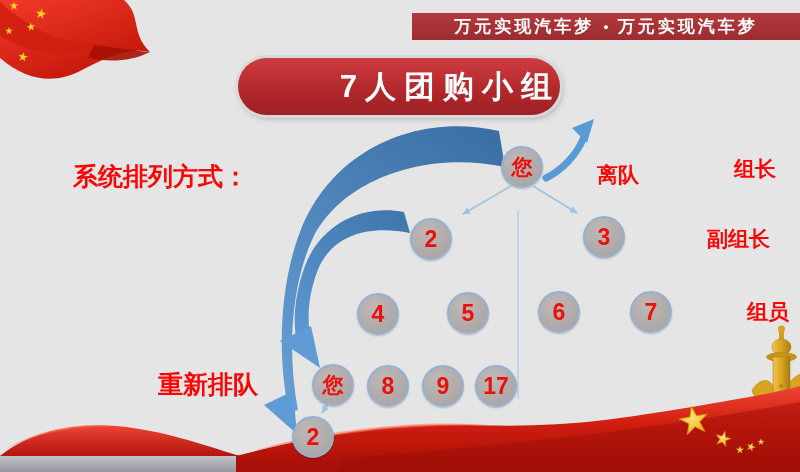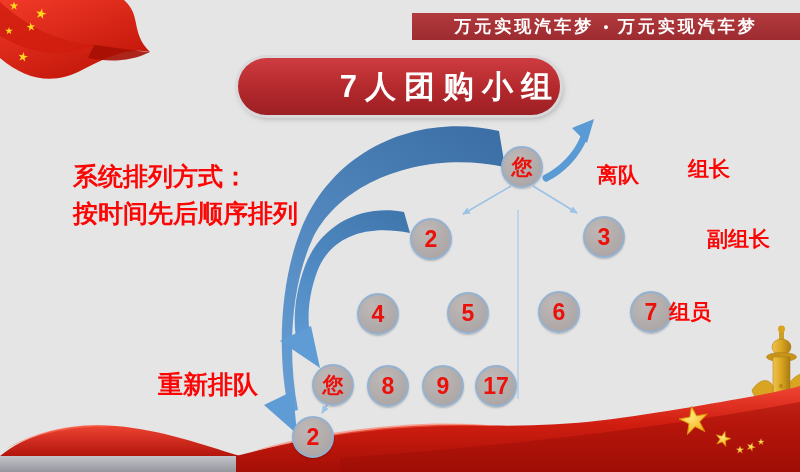--- a/index.html
+++ b/index.html
@@ -32,23 +32,23 @@
     display:flex;align-items:center;justify-content:center;
     color:#ec100a;font-weight:700;font-size:23px;
     box-shadow:0 1px 2px rgba(0,0,0,.22);
   }
   .node.you{font-size:21px;}
   
   .red-label{position:absolute;color:#fb0505;font-weight:700;z-index:6;white-space:nowrap;}
   .lbl-system{left:73px;top:158px;font-size:25px;line-height:37px;}
   .lbl-requeue{left:158px;top:368px;font-size:25px;}
   .lbl-leave{left:597px;top:114px;font-size:21px;margin-top:47px;}
-  .lbl-role-1{left:688px;top:155px;font-size:21px;}
+  .lbl-role-1{left:734px;top:155px;font-size:21px;}
   .lbl-role-2{left:707px;top:225px;font-size:21px;text-align:center;}
-  .lbl-role-3{left:669px;top:298px;font-size:21px;}
+  .lbl-role-3{left:747px;top:298px;font-size:21px;}
 </style>
 </head>
 <body>
 
 <div class="stage">
 
   <svg class="vec" width="800" height="472" viewBox="0 0 800 472">
     <defs>
       <linearGradient id="flagGrad" x1="0" y1="0" x2="0.7" y2="1">
         <stop offset="0" stop-color="#f23a29"></stop>
@@ -160,21 +160,20 @@
     <span class="sep">●</span>
     <span>万元实现汽车梦</span>
   </div>
 
   <div class="title-pill">
     <span>7人团购小组</span>
   </div>
 
   <div class="red-label lbl-system">
     <div>系统排列方式：</div>
-    <div>按时间先后顺序排列</div>
   </div>
   <div class="red-label lbl-requeue">重新排队</div>
   <div class="red-label lbl-leave">离队</div>
   <div class="red-label lbl-role-1">组长</div>
   <div class="red-label lbl-role-2">副组长</div>
   <div class="red-label lbl-role-3">组员</div>
 
   <div class="node you" style="left:501px;top:146px;">您</div>
   <div class="node" style="left:410px;top:218px;">2</div>
   <div class="node" style="left:583px;top:216px;">3</div>

